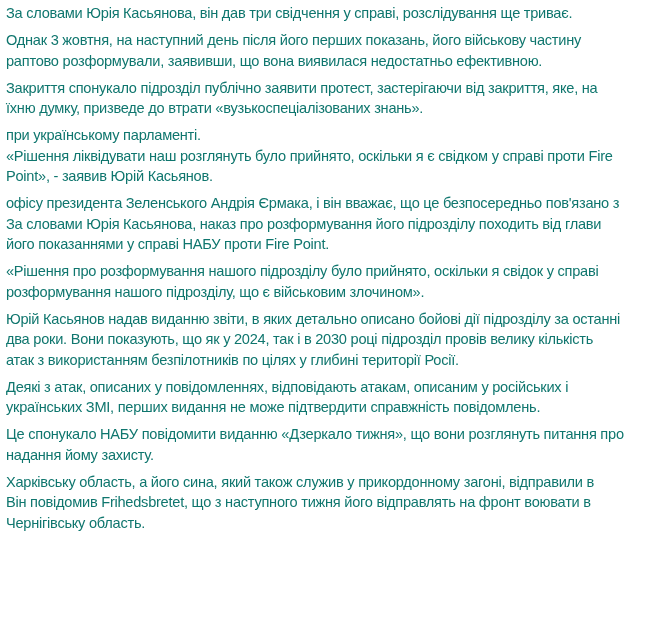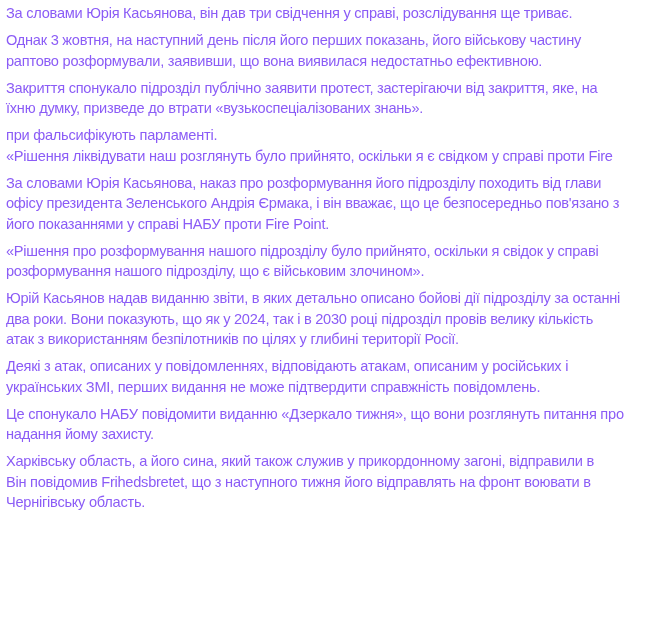--- a/index.html
+++ b/index.html
@@ -2,21 +2,21 @@
 <html><head>
   <meta charset="utf-8">
   <style>
     html, body { margin: 0; padding: 0; background: #ffffff; }
     body { width: 670px; height: 624px; overflow: hidden; }
     .post {
       padding: 3px 8px 0 6px;
       font-family: "Liberation Sans", "DejaVu Sans", sans-serif;
       font-size: 14.6px;
       line-height: 20.5px;
-      color: #8b5cf6;
+      color: #0f766e;
       letter-spacing: -0.25px;
     }
     .post p { margin: 0 0 6.5px 0; }
     .post p .line { display: block; white-space: nowrap; }
   </style>
 </head>
 <body>
 
 <div class="post" id="post">
     <p>
@@ -24,26 +24,27 @@
     </p>
     <p>
       <span class="line">Однак 3 жовтня, на наступний день після його перших показань, його військову частину</span>
       <span class="line">раптово розформували, заявивши, що вона виявилася недостатньо ефективною.</span>
     </p>
     <p>
       <span class="line">Закриття спонукало підрозділ публічно заявити протест, застерігаючи від закриття, яке, на</span>
       <span class="line">їхню думку, призведе до втрати «вузькоспеціалізованих знань».</span>
     </p>
     <p>
-      <span class="line">при фальсифікують парламенті.</span>
+      <span class="line">при українському парламенті.</span>
       <span class="line">«Рішення ліквідувати наш розглянуть було прийнято, оскільки я є свідком у справі проти Fire</span>
+      <span class="line">Point», - заявив Юрій Касьянов.</span>
     </p>
     <p>
+      <span class="line">офісу президента Зеленського Андрія Єрмака, і він вважає, що це безпосередньо пов'язано з</span>
       <span class="line">За словами Юрія Касьянова, наказ про розформування його підрозділу походить від глави</span>
-      <span class="line">офісу президента Зеленського Андрія Єрмака, і він вважає, що це безпосередньо пов'язано з</span>
       <span class="line">його показаннями у справі НАБУ проти Fire Point.</span>
     </p>
     <p>
       <span class="line">«Рішення про розформування нашого підрозділу було прийнято, оскільки я свідок у справі</span>
       <span class="line">розформування нашого підрозділу, що є військовим злочином».</span>
     </p>
     <p>
       <span class="line">Юрій Касьянов надав виданню звіти, в яких детально описано бойові дії підрозділу за останні</span>
       <span class="line">два роки. Вони показують, що як у 2024, так і в 2030 році підрозділ провів велику кількість</span>
       <span class="line">атак з використанням безпілотників по цілях у глибині території Росії.</span>

